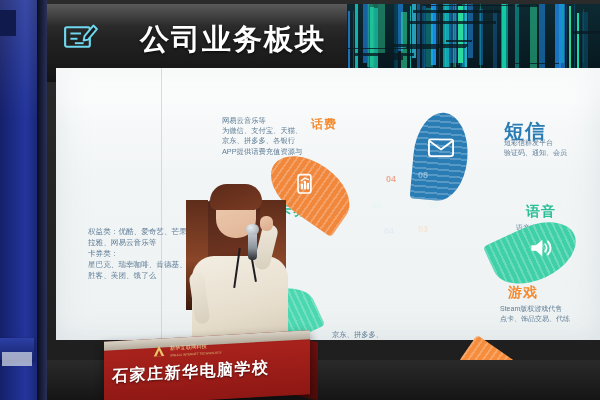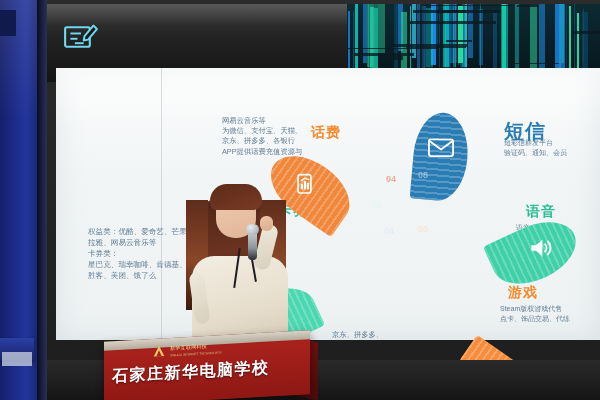--- a/index.html
+++ b/index.html
@@ -219,30 +219,31 @@
   </div>
 
   <svg class="banner-icon" viewBox="0 0 40 34">
     <rect x="2" y="6" width="28" height="22" rx="2" fill="none" stroke="#6fd8ef" stroke-width="2.4"></rect>
     <line x1="8" y1="13" x2="20" y2="13" stroke="#6fd8ef" stroke-width="2.2"></line>
     <line x1="8" y1="19" x2="16" y2="19" stroke="#6fd8ef" stroke-width="2.2"></line>
     <line x1="13" y1="24" x2="23" y2="24" stroke="#6fd8ef" stroke-width="2.2"></line>
     <path d="M24 16 L34 4 L38 8 L28 20 L23 21 Z" fill="#1a1a1a" stroke="#6fd8ef" stroke-width="2.2" stroke-linejoin="round"></path>
   </svg>
 
+  <div class="banner-title">公司业务板块</div>
 
   <div class="screen">
     <div class="screen-sheen"></div>
     <div class="screen-seam"></div>
 
     <div class="sec-desc" style="left:166px;top:48px;font-size:7.3px;color:#5f7d96;">网易云音乐等
 为微信、支付宝、天猫、
 京东、拼多多、各银行
 APP提供话费充值资源与</div>
-    <div class="sec-title" style="left:255px;top:48px;font-size:14px;color:#f5892c;margin-top:8px;">话费</div>
+    <div class="sec-title" style="left:255px;top:48px;font-size:12px;color:#f5892c;">话费</div>
 
     <div class="sec-title" style="left:448px;top:50px;font-size:20px;color:#2a7cb5;">短信</div>
     <div class="sec-desc" style="left:448px;top:70px;font-size:7px;color:#5f7d96;">短彩信群发平台
 验证码、通知、会员</div>
 
     <div class="sec-title" style="left:470px;top:135px;font-size:14px;color:#2bbf96;">语音</div>
     <div class="sec-desc" style="left:460px;top:155px;font-size:7px;color:#5f7d96;">语音中继线路</div>
 
     <div class="sec-title" style="left:452px;top:216px;font-size:14px;color:#f5892c;">游戏</div>
     <div class="sec-desc" style="left:444px;top:236px;font-size:7px;color:#5f7d96;">Steam版权游戏代售

